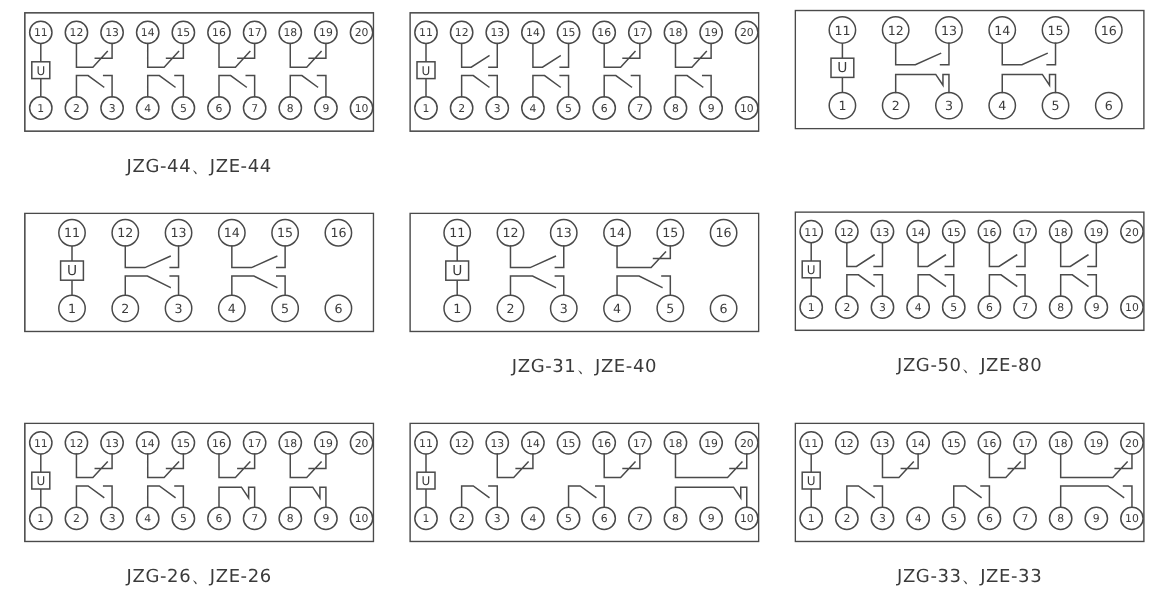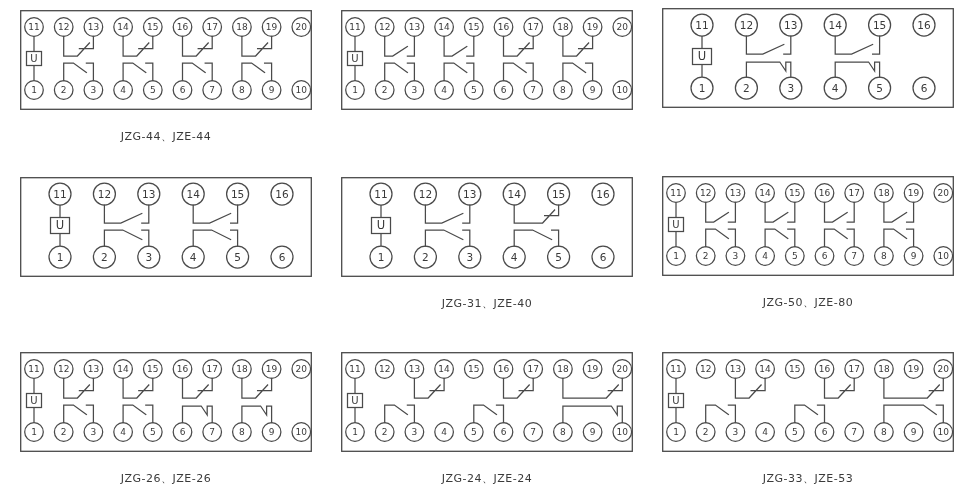--- a/index.html
+++ b/index.html
@@ -4,21 +4,21 @@
 <style>
   html,body{margin:0;padding:0;background:#ffffff;}
   body{width:975px;height:502px;position:relative;overflow:hidden;
        font-family:"DejaVu Sans","Liberation Sans",sans-serif;}
   .stage{position:absolute;left:0;top:0;width:975px;height:502px;}
   .cell{position:absolute;width:292px;margin:0;}
   .pos-0{left:20px;top:10px;}  .pos-1{left:341px;top:10px;}  .pos-2{left:662px;top:8px;}
   .pos-3{left:20px;top:177px;} .pos-4{left:341px;top:177px;} .pos-5{left:662px;top:176px;}
   .pos-6{left:20px;top:352px;} .pos-7{left:341px;top:352px;} .pos-8{left:662px;top:352px;}
   .dia{display:block;}
-  .cap{margin-top:19px;text-align:center;font-size:11px;letter-spacing:0.5px;
+  .cap{margin-top:19px;text-align:center;font-size:15px;letter-spacing:0.5px;
        color:#3a3a3a;}
 </style>
 </head>
 <body>
 
 <div class="stage">
   <figure class="cell pos-0">
     <svg id="dsvg-0" class="dia" width="292" height="100" viewBox="0 0 292 100">
         <rect x="0.7" y="0.7" width="290.6" height="98.6" fill="none" stroke="#4a4a4a" stroke-width="1.3"></rect>
         <line x1="14" y1="26.3" x2="14" y2="41.5" stroke="#4a4a4a" stroke-width="1.25"></line>
@@ -408,21 +408,20 @@
         <text x="251.6" y="83.3" text-anchor="middle" fill="#3a3a3a" font-size="9">9</text>
         <circle cx="281.3" cy="80" r="9.3" fill="#fff" stroke="#4a4a4a" stroke-width="1.25"></circle>
         <text x="281.3" y="83.3" text-anchor="middle" fill="#3a3a3a" font-size="9">10</text>
         <path d="M73.4 26.3 V46 H87.1 L99.1 33 M103.1 26.3 V38.5 H89.1" fill="none" stroke="#4a4a4a" stroke-width="1.25" stroke-linejoin="miter" stroke-linecap="square"></path>
         <path d="M162.5 26.3 V46 H176.2 L188.2 33 M192.2 26.3 V38.5 H178.2" fill="none" stroke="#4a4a4a" stroke-width="1.25" stroke-linejoin="miter" stroke-linecap="square"></path>
         <path d="M221.9 26.3 V46 H265.3 L277.3 33 M281.3 26.3 V38.5 H267.3" fill="none" stroke="#4a4a4a" stroke-width="1.25" stroke-linejoin="miter" stroke-linecap="square"></path>
         <path d="M43.7 70.7 V53 H53.400000000000006 L66.4 62.5 M73.4 70.7 V53 H66.4" fill="none" stroke="#4a4a4a" stroke-width="1.25" stroke-linejoin="miter" stroke-linecap="square"></path>
         <path d="M132.8 70.7 V53 H142.5 L155.5 62.5 M162.5 70.7 V53 H155.5" fill="none" stroke="#4a4a4a" stroke-width="1.25" stroke-linejoin="miter" stroke-linecap="square"></path>
         <path d="M221.9 70.7 V54 H270.3 L276.3 63 V54 H281.3 V70.7" fill="none" stroke="#4a4a4a" stroke-width="1.25" stroke-linejoin="miter" stroke-linecap="square"></path>
       </svg>
-    <figcaption class="cap">JZG-24、JZE-24</figcaption>
   </figure>
   <figure class="cell pos-8">
     <svg id="dsvg-8" class="dia" width="292" height="100" viewBox="0 0 292 100">
         <rect x="0.7" y="0.7" width="290.6" height="98.6" fill="none" stroke="#4a4a4a" stroke-width="1.3"></rect>
         <line x1="14" y1="26.3" x2="14" y2="41.5" stroke="#4a4a4a" stroke-width="1.25"></line>
         <line x1="14" y1="55.5" x2="14" y2="70.7" stroke="#4a4a4a" stroke-width="1.25"></line>
         <rect x="6.5" y="41.5" width="15" height="14" fill="#fff" stroke="#4a4a4a" stroke-width="1.25"></rect>
         <text x="14" y="52.2" text-anchor="middle" fill="#3a3a3a" font-size="10">U</text>
         <circle cx="14" cy="17" r="9.3" fill="#fff" stroke="#4a4a4a" stroke-width="1.25"></circle>
         <text x="14" y="20.3" text-anchor="middle" fill="#3a3a3a" font-size="9">11</text>
@@ -464,15 +463,15 @@
         <text x="251.6" y="83.3" text-anchor="middle" fill="#3a3a3a" font-size="9">9</text>
         <circle cx="281.3" cy="80" r="9.3" fill="#fff" stroke="#4a4a4a" stroke-width="1.25"></circle>
         <text x="281.3" y="83.3" text-anchor="middle" fill="#3a3a3a" font-size="9">10</text>
         <path d="M73.4 26.3 V46 H87.1 L99.1 33 M103.1 26.3 V38.5 H89.1" fill="none" stroke="#4a4a4a" stroke-width="1.25" stroke-linejoin="miter" stroke-linecap="square"></path>
         <path d="M162.5 26.3 V46 H176.2 L188.2 33 M192.2 26.3 V38.5 H178.2" fill="none" stroke="#4a4a4a" stroke-width="1.25" stroke-linejoin="miter" stroke-linecap="square"></path>
         <path d="M221.9 26.3 V46 H265.3 L277.3 33 M281.3 26.3 V38.5 H267.3" fill="none" stroke="#4a4a4a" stroke-width="1.25" stroke-linejoin="miter" stroke-linecap="square"></path>
         <path d="M43.7 70.7 V53 H53.400000000000006 L66.4 62.5 M73.4 70.7 V53 H66.4" fill="none" stroke="#4a4a4a" stroke-width="1.25" stroke-linejoin="miter" stroke-linecap="square"></path>
         <path d="M132.8 70.7 V53 H142.5 L155.5 62.5 M162.5 70.7 V53 H155.5" fill="none" stroke="#4a4a4a" stroke-width="1.25" stroke-linejoin="miter" stroke-linecap="square"></path>
         <path d="M221.9 70.7 V53 H261.3 L274.3 62.5 M281.3 70.7 V53 H274.3" fill="none" stroke="#4a4a4a" stroke-width="1.25" stroke-linejoin="miter" stroke-linecap="square"></path>
       </svg>
-    <figcaption class="cap">JZG-33、JZE-53</figcaption>
+    <figcaption class="cap">JZG-33、JZE-33</figcaption>
   </figure>
 </div>
 
 </body></html>

